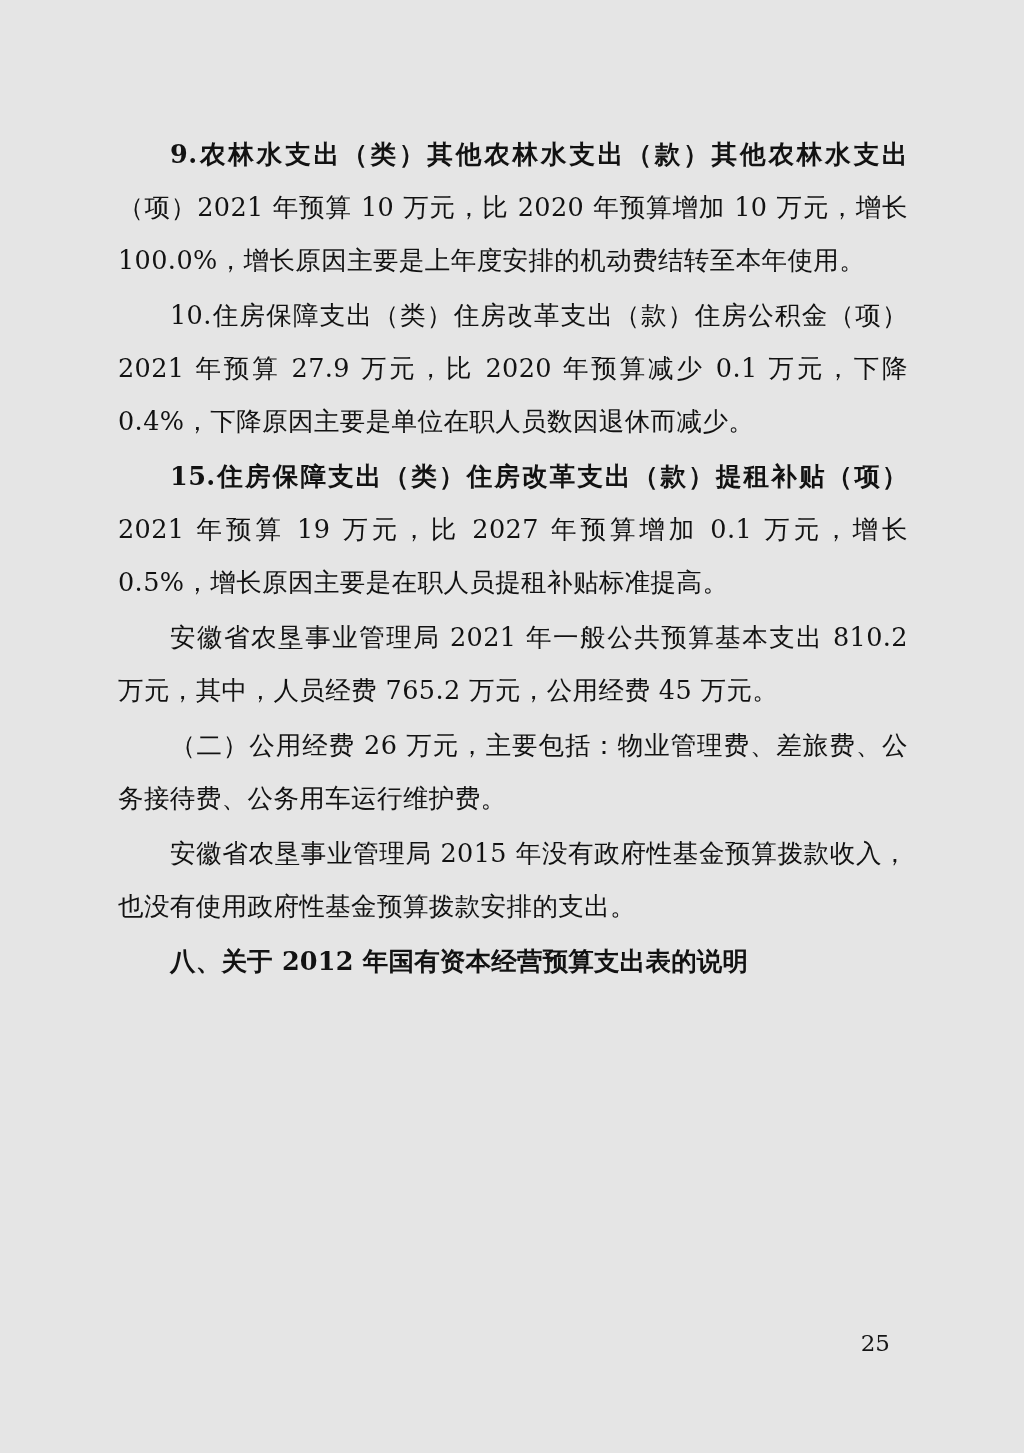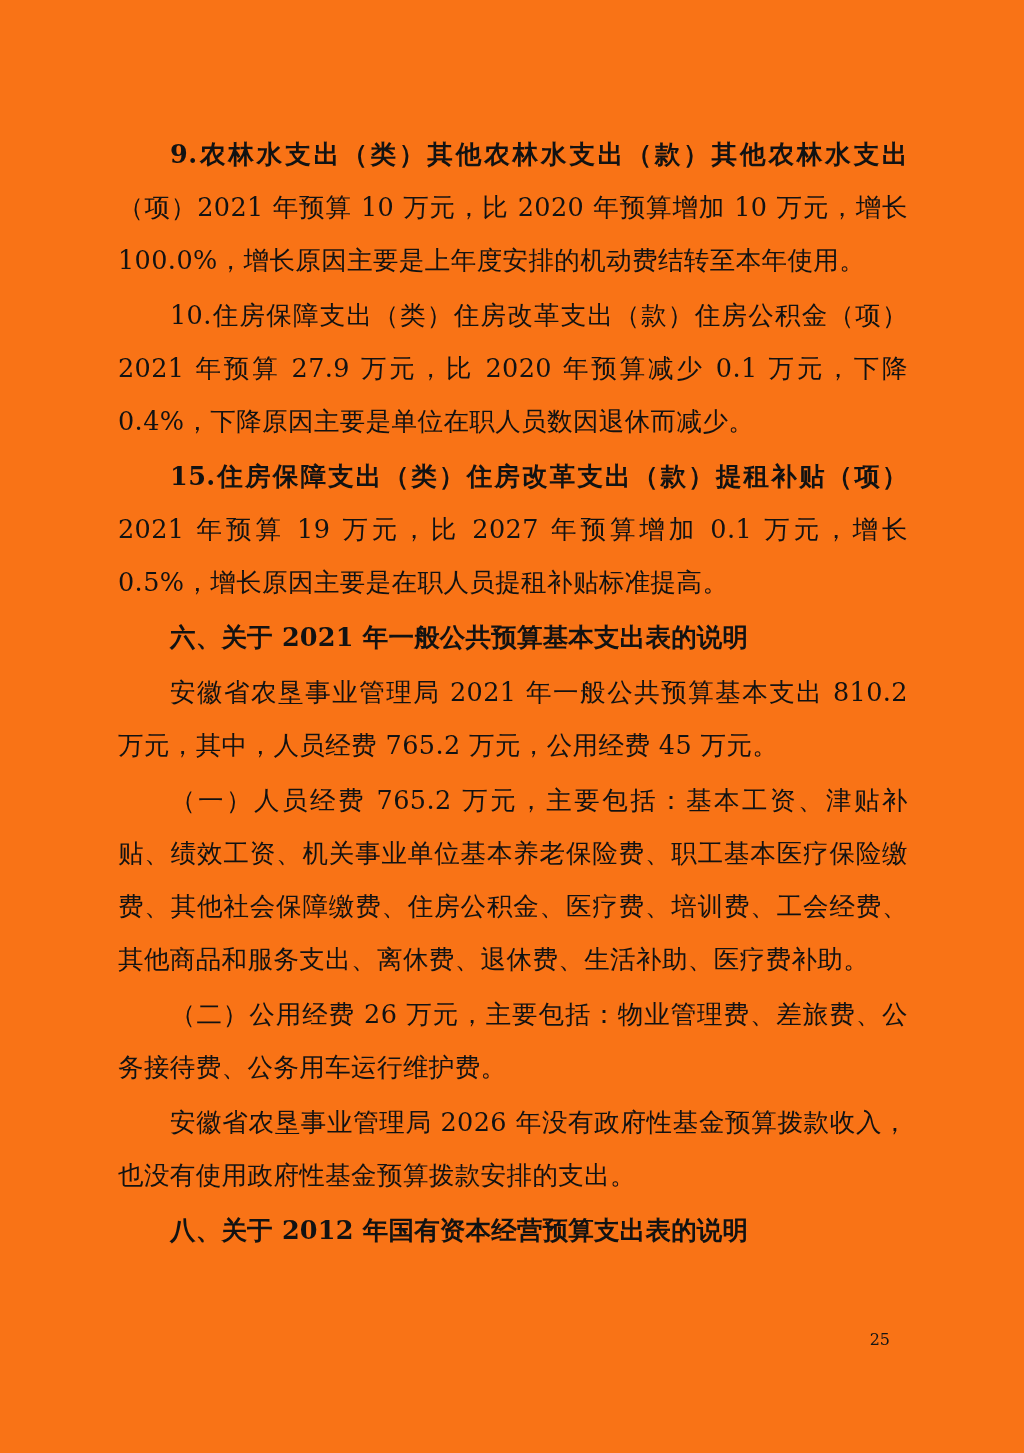--- a/index.html
+++ b/index.html
@@ -5,21 +5,21 @@
   html, body {
     margin: 0;
     padding: 0;
     background: #ffffff;
   }
   .page {
     position: relative;
     width: 1024px;
     height: 1453px;
     margin: 0 auto;
-    background: #f97316;
+    background: #e5e5e5;
     overflow: hidden;
     font-family: "DejaVu Serif", "Liberation Serif", serif;
     color: #0a0a0a;
   }
   .content {
     position: absolute;
     left: 118px;
     top: 128px;
     width: 790px;
   }
@@ -36,34 +36,32 @@
     font-weight: bold;
     letter-spacing: 0.2px;
   }
   .indent {
     text-indent: 52px;
   }
   .page-number {
     position: absolute;
     right: 134px;
     top: 1330px;
-    font-size: 16px;
+    font-size: 23px;
     font-family: "DejaVu Serif", "Liberation Serif", serif;
     color: #151515;
   }
 </style>
 </head>
 <body>
 
 <div class="page">
   <div class="content" id="body-container">
       <p class="indent"><span style="font-weight: bold;">9.农林水支出（类）其他农林水支出（款）其他农林水支出</span><span>（项）2021 年预算 10 万元，比 2020 年预算增加 10 万元，增长 100.0%，增长原因主要是上年度安排的机动费结转至本年使用。</span></p>
       <p class="indent"><span style="font-weight: normal;">10.住房保障支出（类）住房改革支出（款）住房公积金（项）</span><span>2021 年预算 27.9 万元，比 2020 年预算减少 0.1 万元，下降 0.4%，下降原因主要是单位在职人员数因退休而减少。</span></p>
       <p class="indent"><span style="font-weight: bold;">15.住房保障支出（类）住房改革支出（款）提租补贴（项）</span><span>2021 年预算 19 万元，比 2027 年预算增加 0.1 万元，增长 0.5%，增长原因主要是在职人员提租补贴标准提高。</span></p>
-      <p class="indent heading"><span style="font-weight: bold;">六、关于 2021 年一般公共预算基本支出表的说明</span></p>
       <p class="indent"><span>安徽省农垦事业管理局 2021 年一般公共预算基本支出 810.2 万元，其中，人员经费 765.2 万元，公用经费 45 万元。</span></p>
-      <p class="indent"><span>（一）人员经费 765.2 万元，主要包括：基本工资、津贴补贴、绩效工资、机关事业单位基本养老保险费、职工基本医疗保险缴费、其他社会保障缴费、住房公积金、医疗费、培训费、工会经费、其他商品和服务支出、离休费、退休费、生活补助、医疗费补助。</span></p>
       <p class="indent"><span>（二）公用经费 26 万元，主要包括：物业管理费、差旅费、公务接待费、公务用车运行维护费。</span></p>
-      <p class="indent"><span>安徽省农垦事业管理局 2026 年没有政府性基金预算拨款收入，也没有使用政府性基金预算拨款安排的支出。</span></p>
+      <p class="indent"><span>安徽省农垦事业管理局 2015 年没有政府性基金预算拨款收入，也没有使用政府性基金预算拨款安排的支出。</span></p>
       <p class="indent heading"><span style="font-weight: bold;">八、关于 2012 年国有资本经营预算支出表的说明</span></p>
     </div>
   <div class="page-number">25</div>
 </div>
 
 </body></html>

